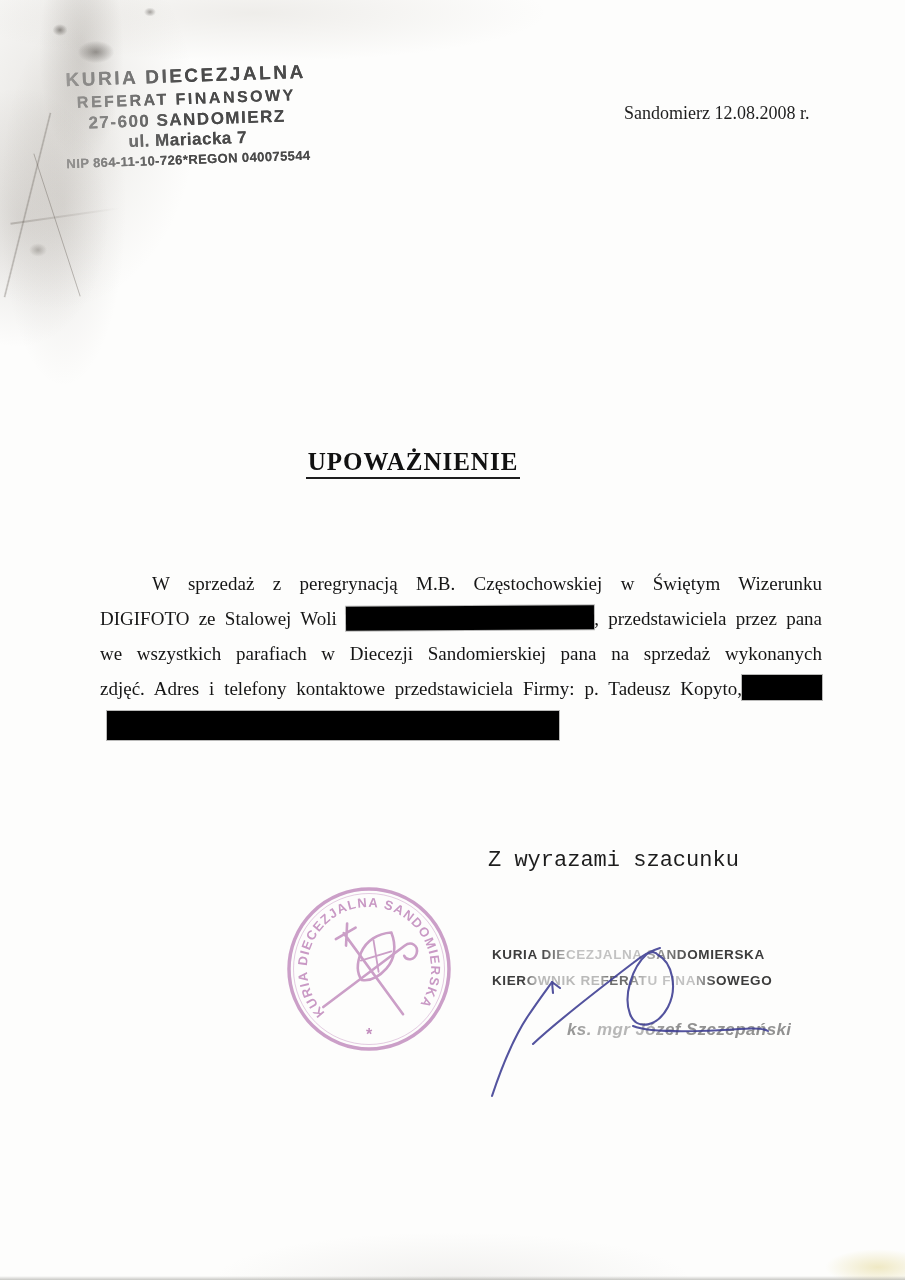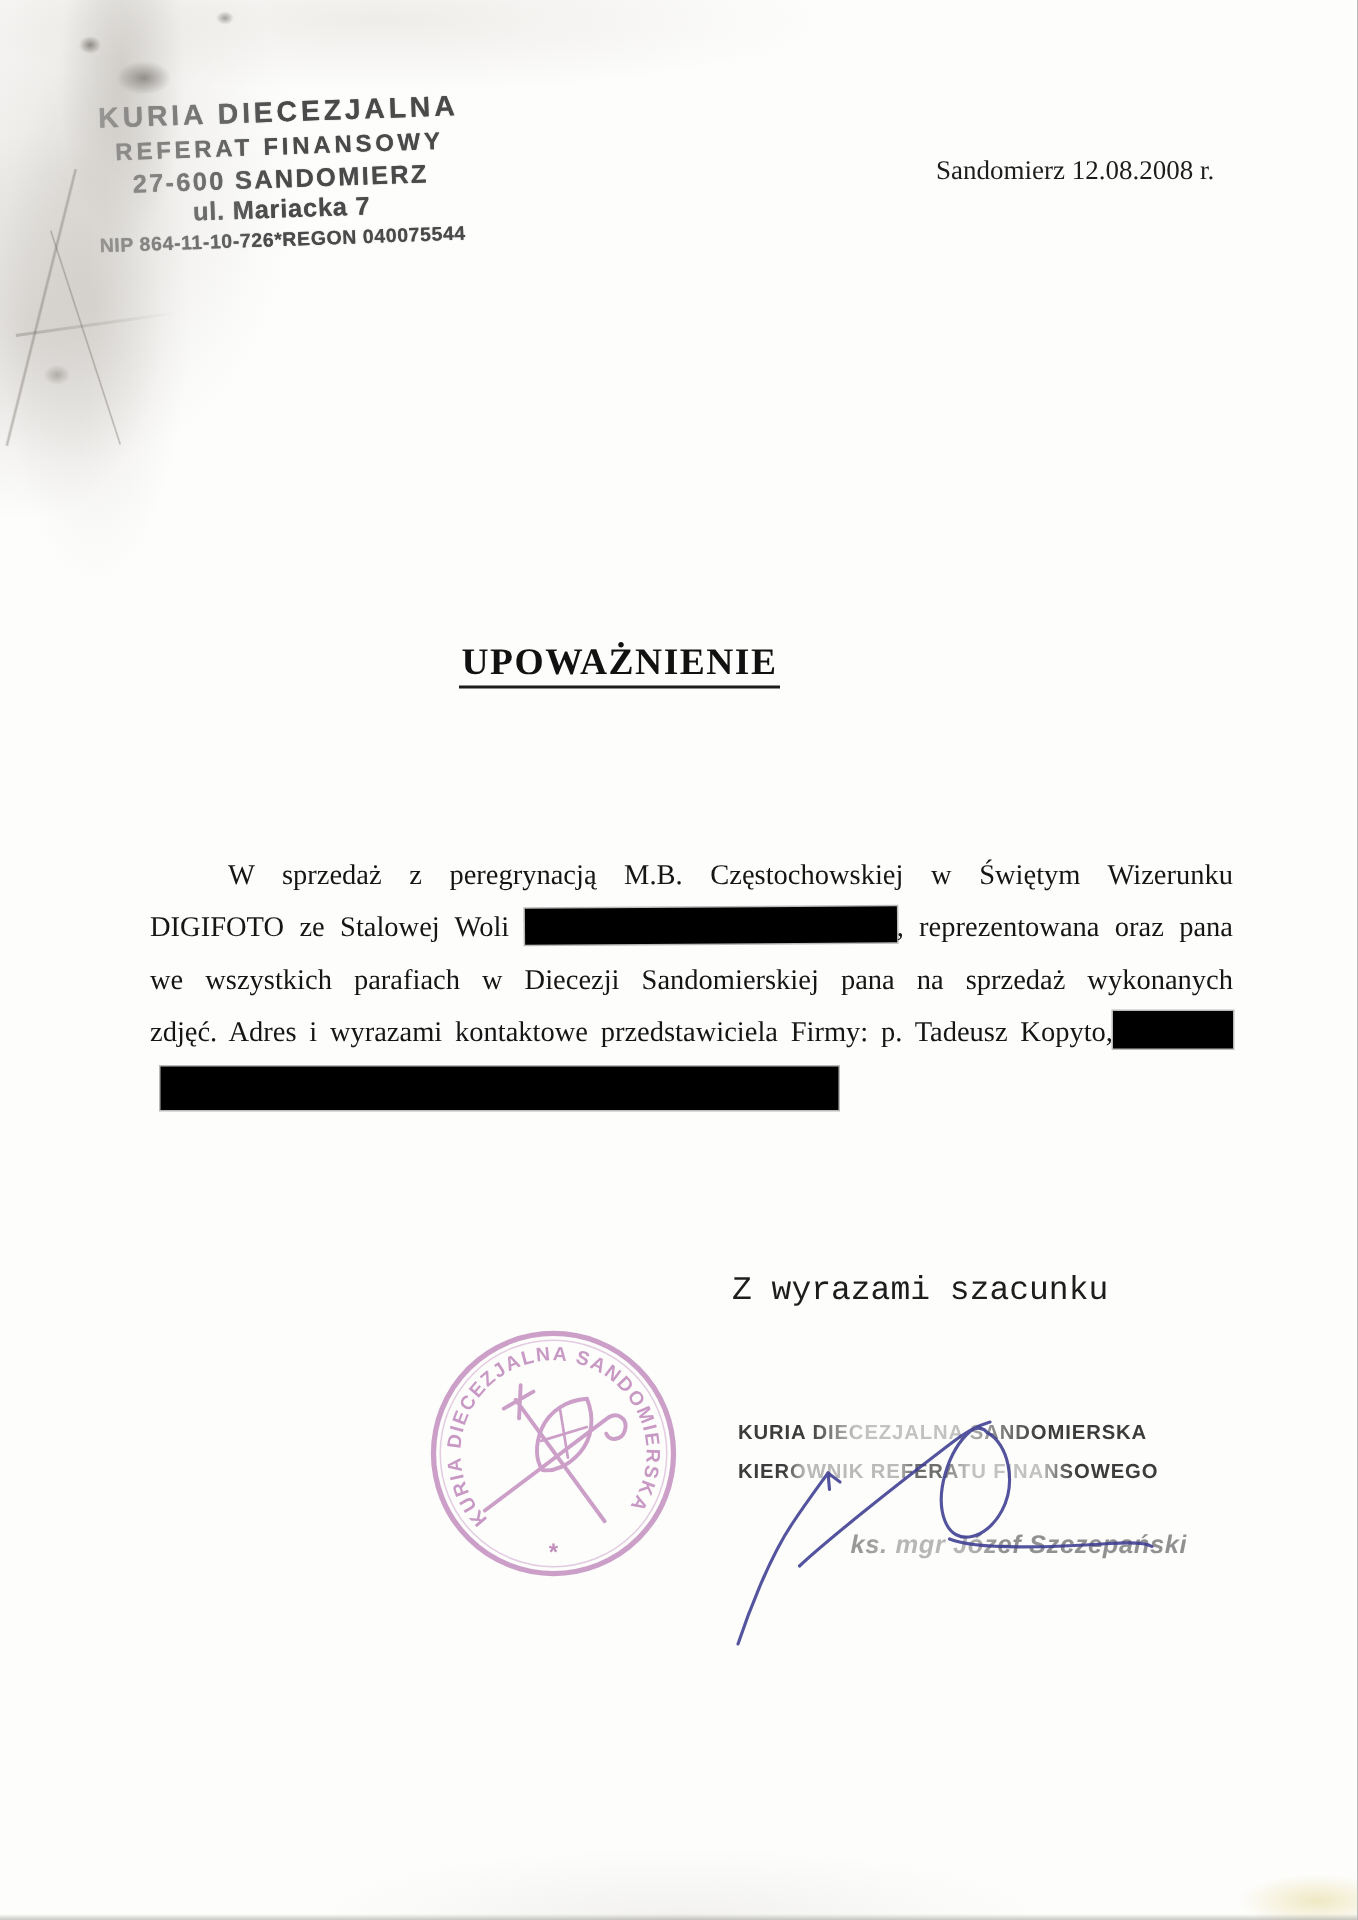--- a/index.html
+++ b/index.html
@@ -40,21 +40,21 @@
     text-shadow:0 0 .6px rgba(74,74,74,.9);
   }
   .lh-1{font-size:19px;letter-spacing:2.5px;line-height:24px;}
   .lh-2{font-size:16px;letter-spacing:2.5px;line-height:21px;}
   .lh-3{font-size:17px;letter-spacing:1.5px;line-height:21px;}
   .lh-4{font-size:17px;letter-spacing:.5px;line-height:20px;font-weight:600;}
   .lh-5{font-size:13px;letter-spacing:.4px;line-height:19px;}
 
   
   .dateline{position:absolute;left:593px;top:103px;font-size:18px;z-index:2;margin-left:31px;}
-  .title-wrap{position:absolute;left:0;top:428px;width:826px;text-align:center;z-index:2;font-family:Liberation Serif, serif;}
+  .title-wrap{position:absolute;left:0;top:448px;width:826px;text-align:center;z-index:2;font-family:Liberation Serif, serif;}
   .title{
     display:inline-block;font-size:25px;font-weight:700;letter-spacing:1px;
     border-bottom:2.5px solid #1d1d1d;padding:0 2px 1px 2px;color:#111;
   }
 
   
   .bodytext{position:absolute;left:100px;top:566px;width:722px;z-index:2;font-size:19px;color:#151515;}
   .bline{height:35px;line-height:35px;text-align:justify;text-align-last:justify;white-space:nowrap;}
   .bline-first{padding-left:52px;}
   .redact{display:inline-block;background:var(--redaction-black,#000);vertical-align:-5px;box-shadow:0 0 0 1px rgba(60,60,60,.35);}
@@ -110,23 +110,23 @@
   </div>
 
   <div class="dateline">Sandomierz 12.08.2008 r.</div>
 
   <div class="title-wrap">
     <span class="title">UPOWAŻNIENIE</span>
   </div>
 
   <div class="bodytext">
     <div class="bline bline-first">W sprzedaż z peregrynacją M.B. Częstochowskiej w Świętym Wizerunku</div>
-    <div class="bline"><span>DIGIFOTO ze Stalowej Woli</span> <span class="redact redact-1"></span><span>, reprezentowana oraz pana</span></div>
+    <div class="bline"><span>DIGIFOTO ze Stalowej Woli</span> <span class="redact redact-1"></span><span>, przedstawiciela przez pana</span></div>
     <div class="bline">we wszystkich parafiach w Diecezji Sandomierskiej pana na sprzedaż wykonanych</div>
-    <div class="bline"><span>zdjęć. Adres i wyrazami kontaktowe przedstawiciela Firmy: p. Tadeusz Kopyto,</span><span class="redact redact-2"></span></div>
+    <div class="bline"><span>zdjęć. Adres i telefony kontaktowe przedstawiciela Firmy: p. Tadeusz Kopyto,</span><span class="redact redact-2"></span></div>
     <div class="bline bline-last">
         <span class="redact-3"></span>
       </div>
   </div>
 
   <div class="closing">Z wyrazami szacunku</div>
 
   <div class="office-stamp">
     <div class="os-1">KURIA DIECEZJALNA SANDOMIERSKA</div>
     <div class="os-2">KIEROWNIK REFERATU FINANSOWEGO</div>

